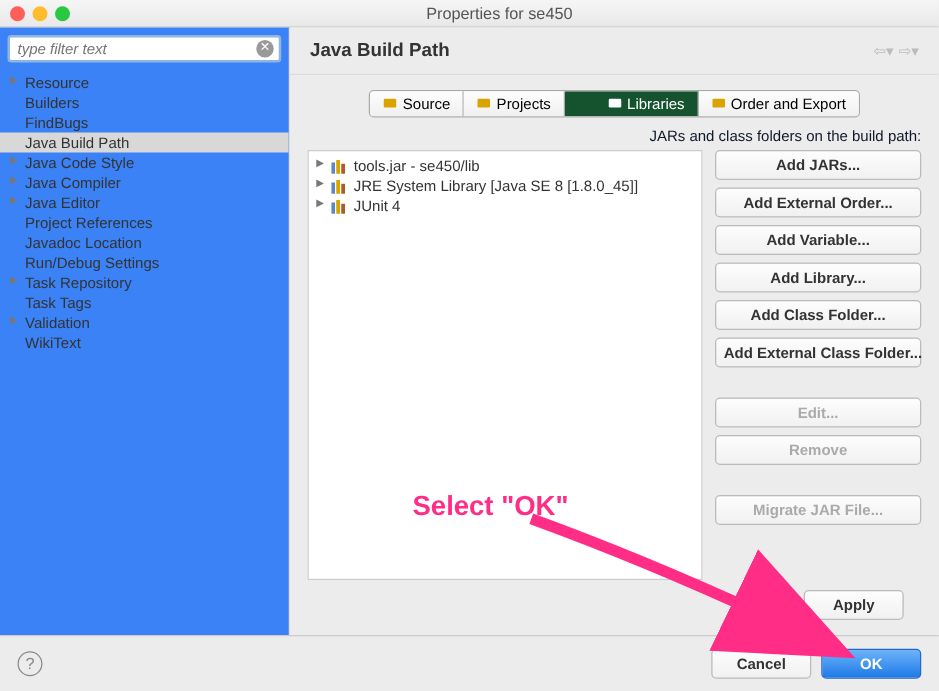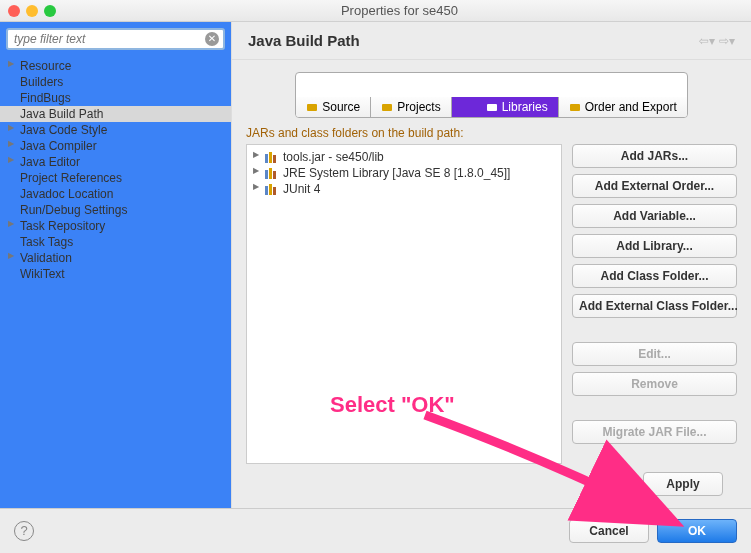--- a/index.html
+++ b/index.html
@@ -26,27 +26,27 @@
 
 .main { flex: 1; background: #ececec; display: flex; flex-direction: column; }
 .main-header { padding: 10px 16px; display: flex; align-items: center; border-bottom: 1px solid #ddd; }
 .main-header h2 { font-size: 15px; font-weight: 600; color: #333; flex: 1; }
 .nav-arrows { display: flex; gap: 4px; }
 .nav-arrows span { color: #bbb; font-size: 12px; }
 
 .content { flex: 1; padding: 12px 14px; display: flex; flex-direction: column; }
 .tabs-row { display: flex; justify-content: center; margin-bottom: 8px; }
 .tabs { display: inline-flex; border: 1px solid #aaa; border-radius: 4px; overflow: hidden; background: #fff; }
-.tab { padding: 3px 10px; cursor: pointer; border-right: 1px solid #aaa; background: linear-gradient(#fdfdfd,#f0f0f0); display: flex; align-items: center; gap: 4px; margin-top: 24px; }
+.tab { padding: 3px 10px; cursor: pointer; border-right: 1px solid #aaa; background: linear-gradient(#fdfdfd,#f0f0f0); display: flex; gap: 4px; }
 .tab:last-child { border-right: none; }
-.tab.active { background: #6d28d9; color: #fff; padding-left: 34px; }
+.tab.active { background: #14532d; color: #fff; padding-left: 34px; }
 .tab-icon { width: 12px; height: 12px; display: inline-block; }
 
 .build-area { display: flex; gap: 10px; flex: 1; }
-.build-label { color: #a16207; margin-bottom: 4px; }
+.build-label { color: #0f172a; margin-bottom: 4px; text-align: right; }
 .jar-list { flex: 1; background: #fff; border: 1px solid #ccc; padding: 4px; min-height: 280px; }
 .jar-item { padding: 1px 0 1px 14px; position: relative; color: #333; }
 .jar-item::before { content: "▶"; position: absolute; left: 2px; font-size: 8px; color: #777; }
 .jar-icon { display: inline-block; width: 14px; height: 12px; margin-right: 4px; vertical-align: middle; }
 
 .side-buttons { width: 165px; display: flex; flex-direction: column; gap: 6px; }
 .mac-btn { background: linear-gradient(#fdfdfd,#f1f1f1); border: 1px solid #bbb; border-radius: 4px; padding: 4px 6px; text-align: center; cursor: pointer; color: #333; white-space: nowrap; font-size: 12px; font-weight: bold; }
 .mac-btn.disabled { color: #aaa; }
 .gap { height: 12px; }
 

